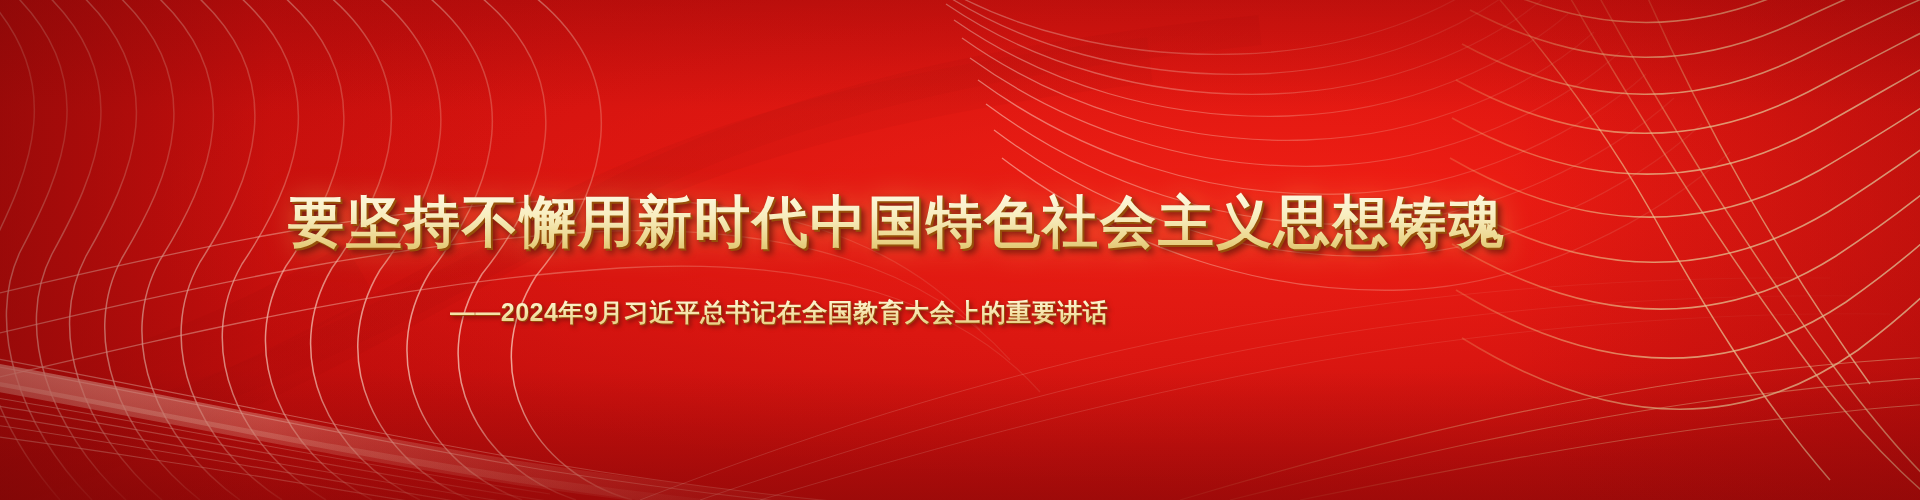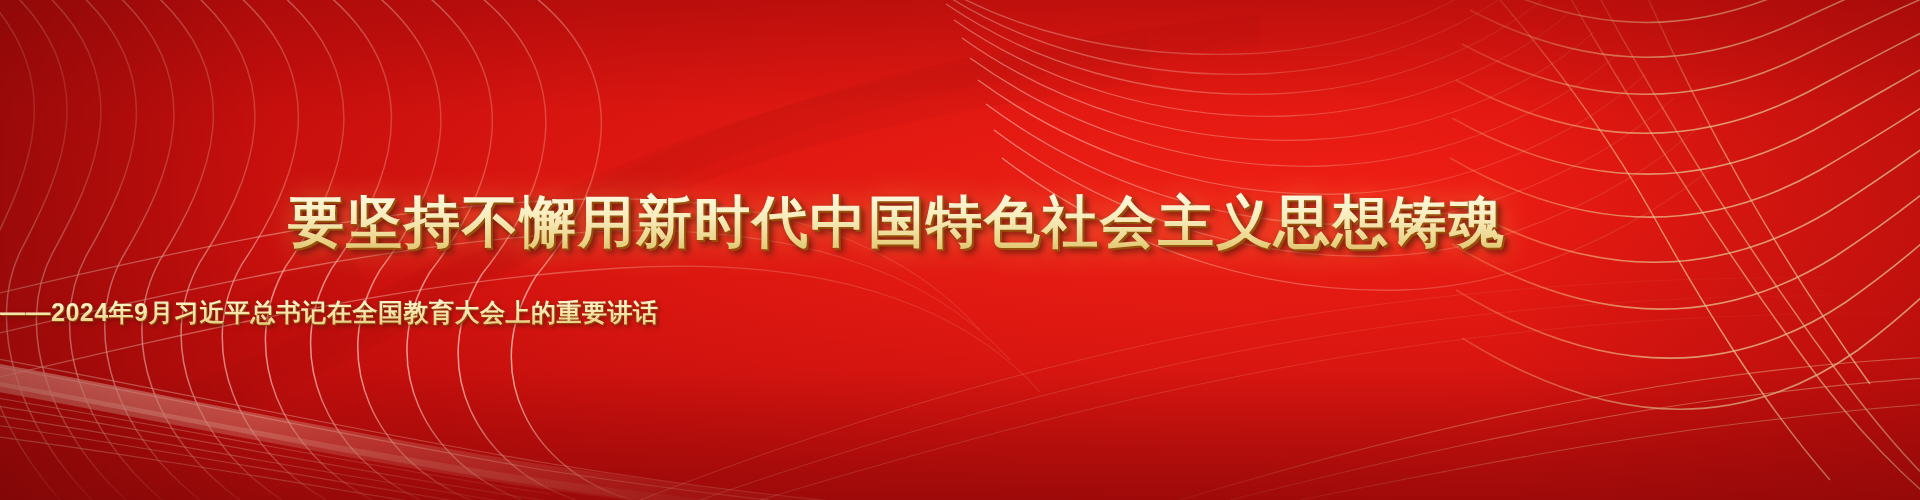--- a/index.html
+++ b/index.html
@@ -72,21 +72,21 @@
       drop-shadow(2px 2px 0px rgba(150,84,10,0.95))
       drop-shadow(3px 3px 3px rgba(90,18,6,0.75))
       drop-shadow(0 0 14px rgba(255,214,110,0.30));
   }
   .quote-line.l1 { padding-left: 118px; }
   .quote-line.l2 { padding-left: 0px; margin-top: 16px; }
 
   .attribution-row {
     margin-top: 37px;
     padding-right: 362px;
-    text-align: left;
+    text-align: center;
   }
   .attribution {
     display: inline-block;
     font-size: 25px;
     font-weight: 700;
     letter-spacing: 0.5px;
     white-space: nowrap;
     color: #f7e8b4;
     background: linear-gradient(180deg, #fff8dd 0%, #f6e5ad 50%, #e3c677 100%);
     -webkit-background-clip: text;

